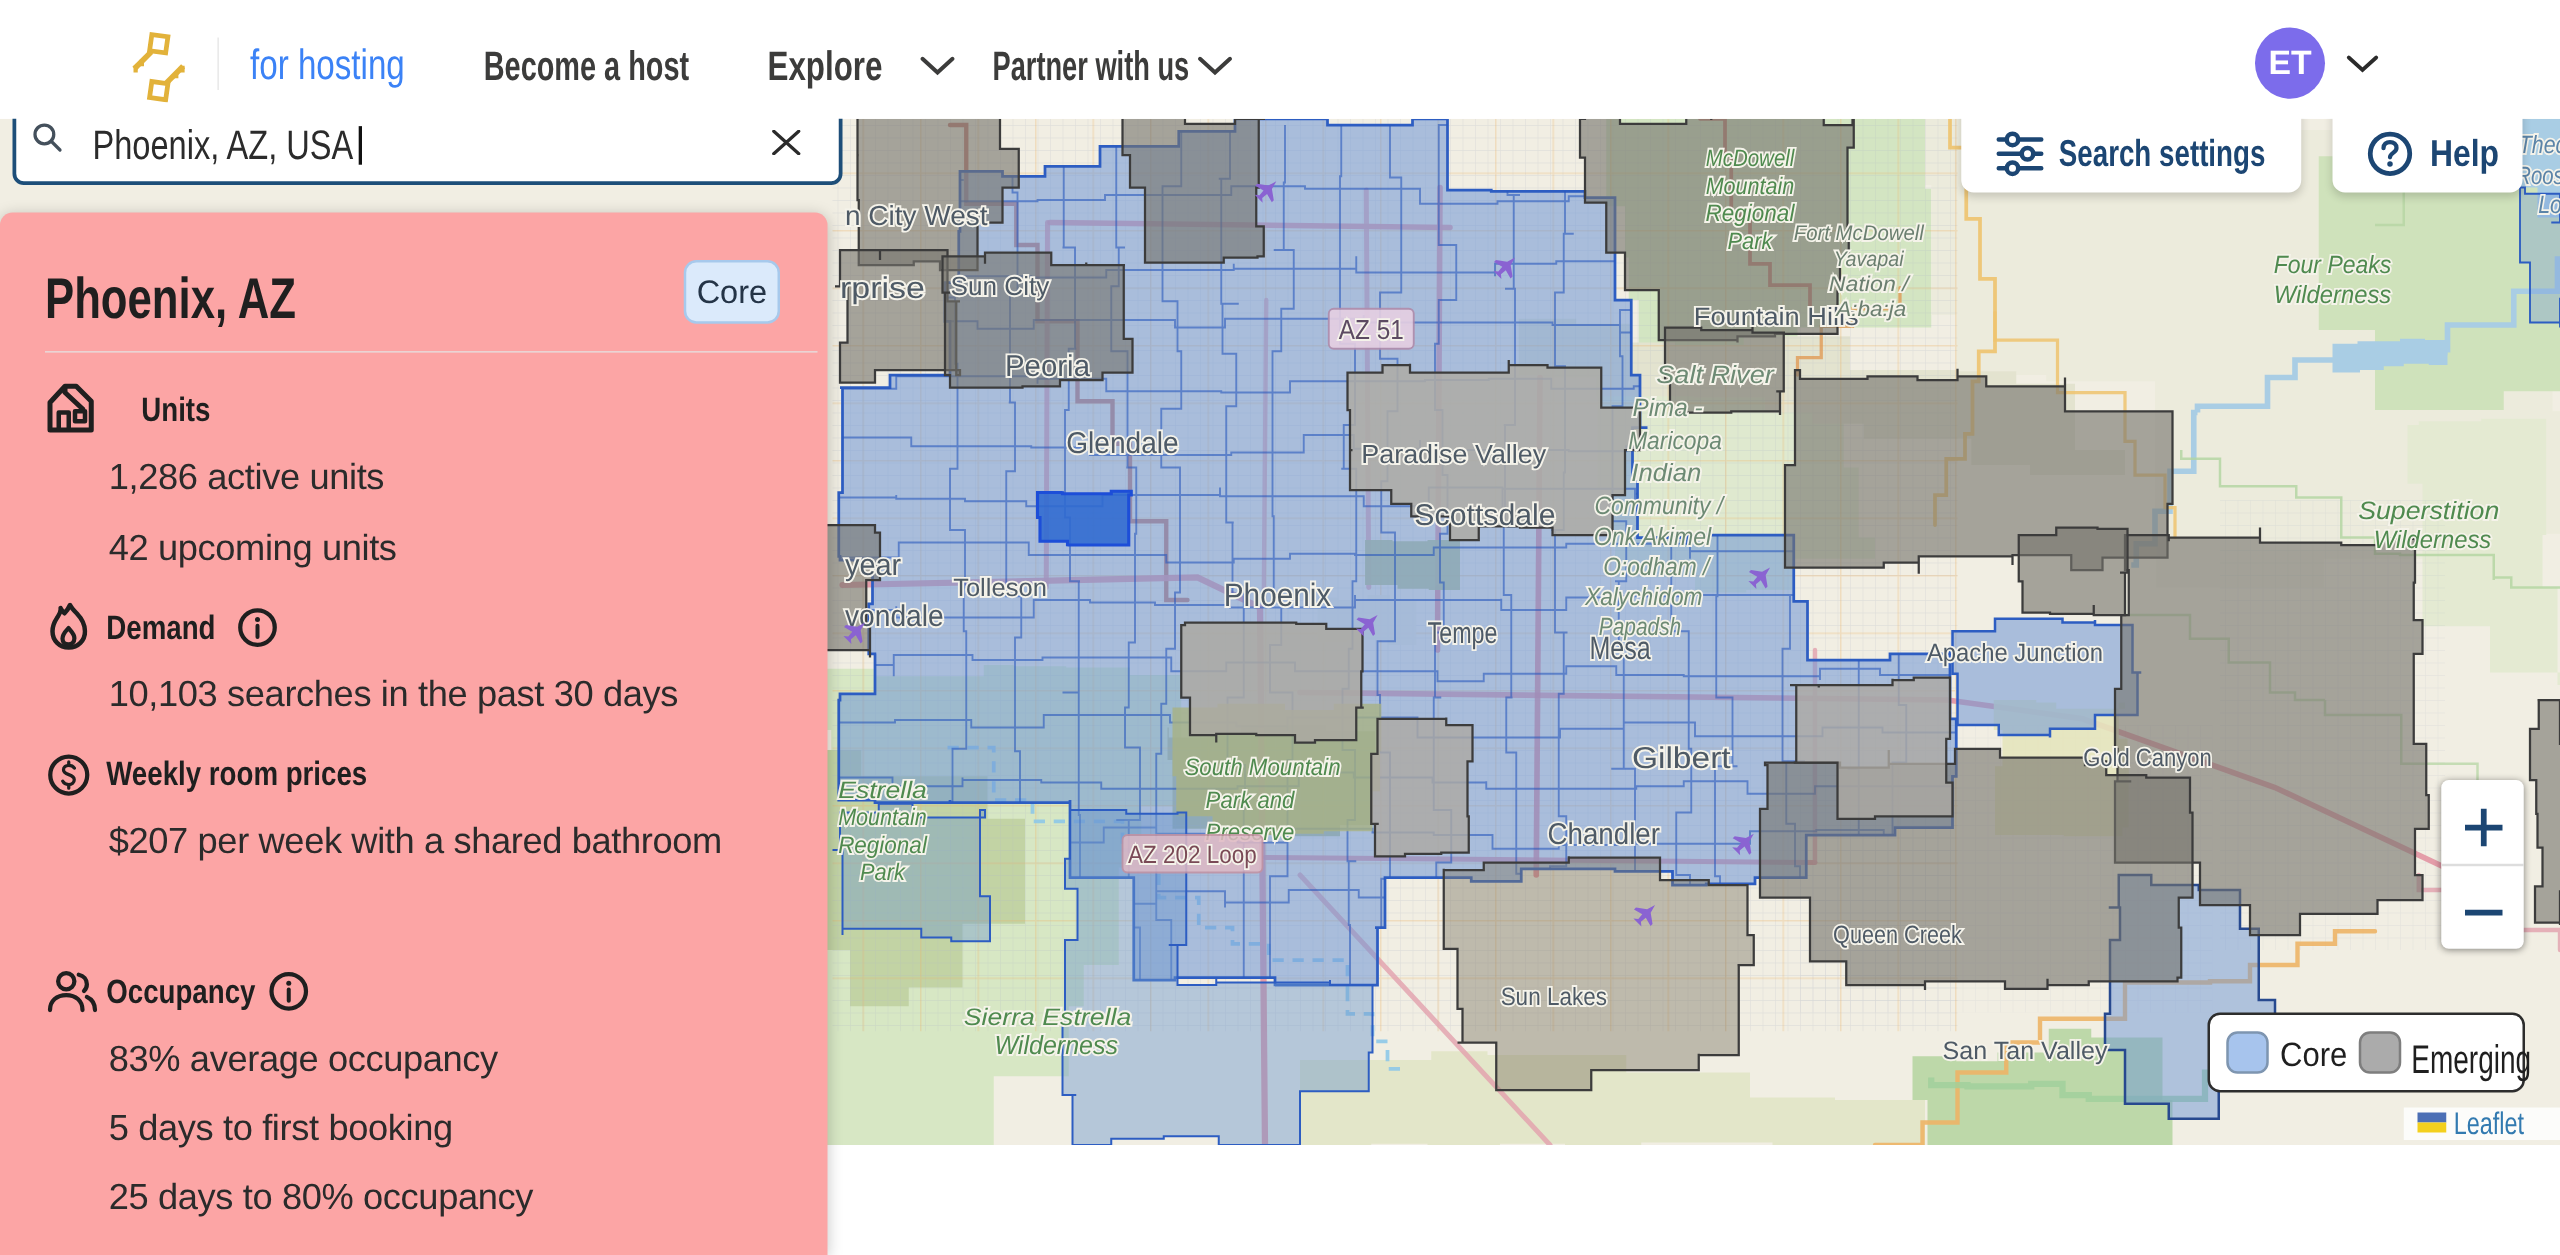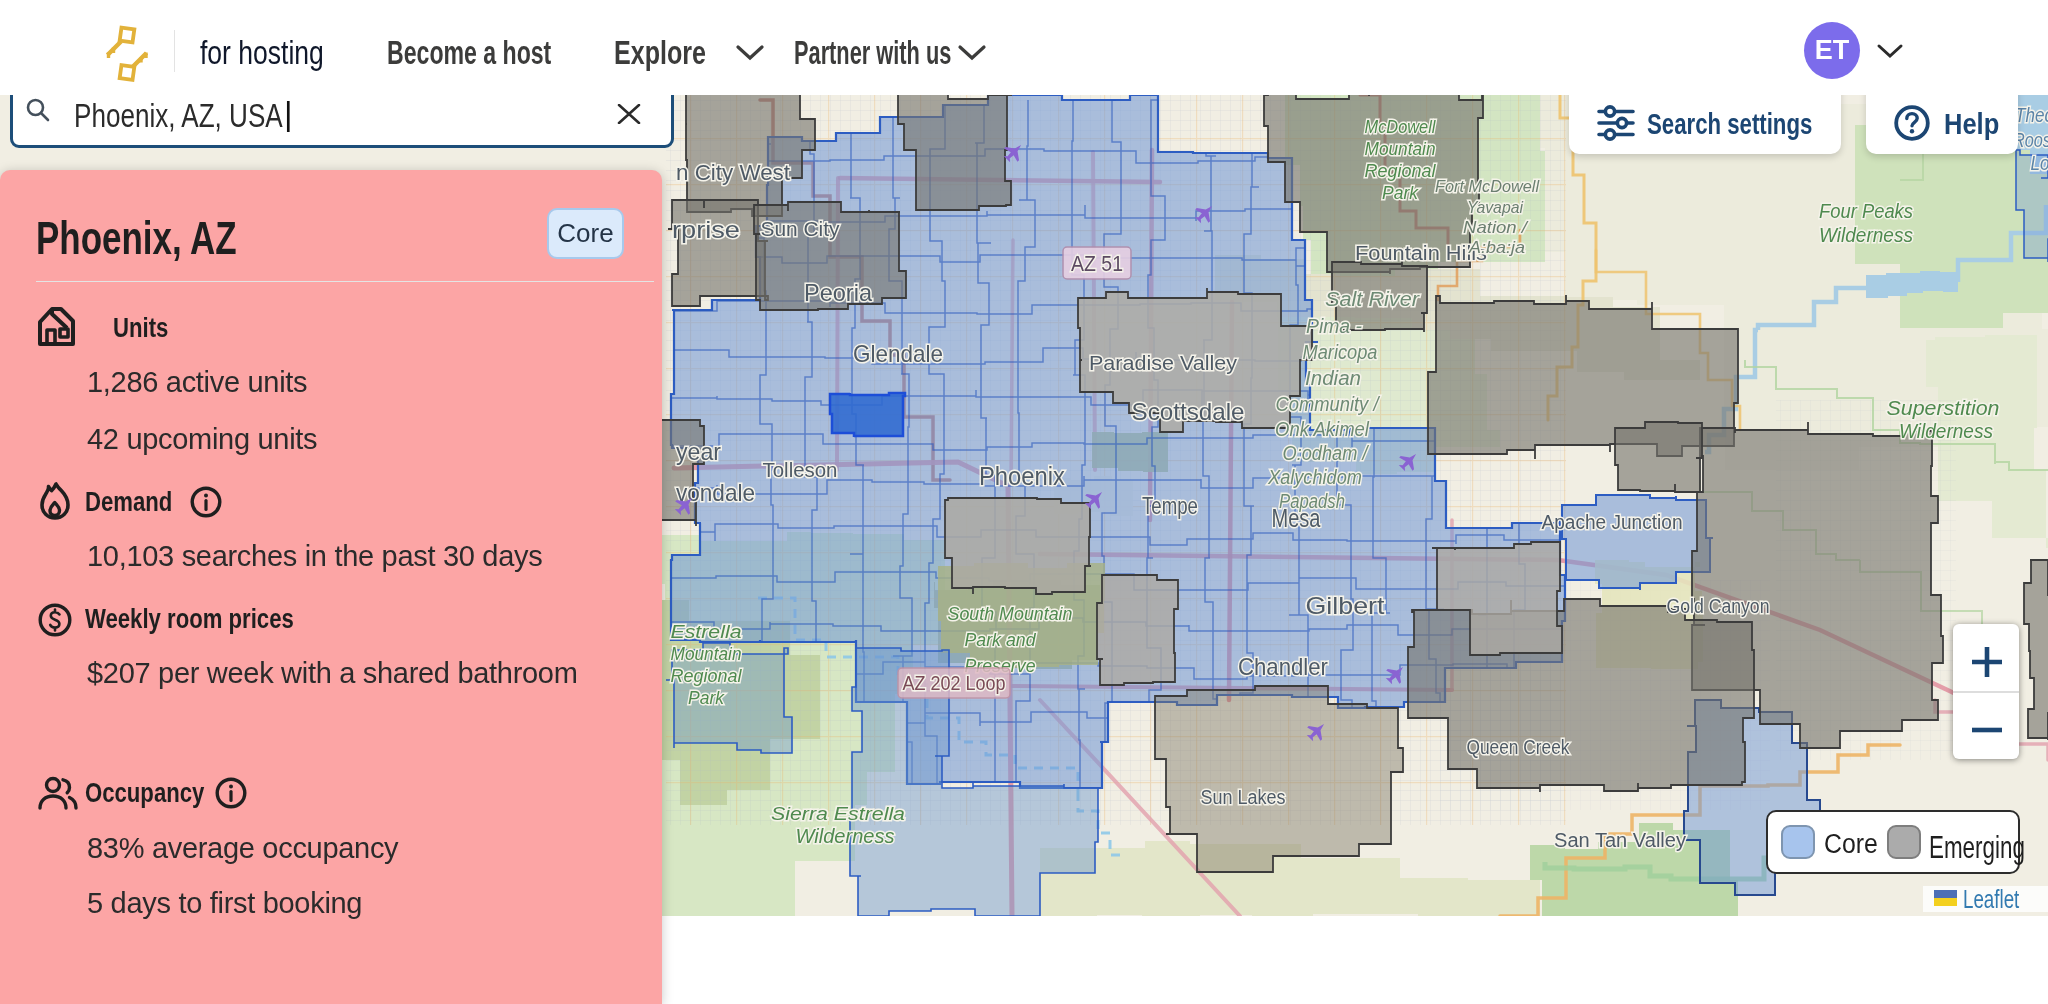--- a/index.html
+++ b/index.html
@@ -246,21 +246,21 @@
     <path d="M21 19.5 L7.5 33" stroke-width="4.5"></path>
     <path d="M8.5 30.5 L8.5 36 M13.5 25.5 L13.5 31" stroke-width="3.4"></path>
     <rect x="20.5" y="44" width="13" height="13" stroke-width="3.8" transform="rotate(8 27 50.5)"></rect>
     <path d="M33 44.5 L46.5 31" stroke-width="4.5"></path>
     <path d="M46 30.5 L46 36 M41 35.5 L41 40.5" stroke-width="3.4"></path>
   </g>
 </svg>
 
 <div class="abs" style="left:174px; top:30px; width:1px; height:42px; background:#e3e3e3; z-index:7;"></div>
 
-<div class="abs" style="left:200px; top:33px; font-size:34px; color:#0f172a; z-index:7;"><span class="sx" style="transform:scaleX(0.78);">for hosting</span></div>
+<div class="abs" style="left:200px; top:33px; font-size:34px; color:#3b82f6; z-index:7;"><span class="sx" style="transform:scaleX(0.78);">for hosting</span></div>
 
 <div class="abs" style="left:387px; top:34px; font-size:33px; font-weight:700; color:#3c3c3b; z-index:7;"><span class="sx" style="transform:scaleX(0.70);">Become a host</span></div>
 
 <div class="abs" style="left:614px; top:34px; font-size:33px; font-weight:700; color:#3c3c3b; z-index:7;"><span class="sx" style="transform:scaleX(0.76);">Explore</span></div>
 
 <svg class="abs" style="left:734px; top:44px; z-index:7;" width="32" height="18" viewBox="0 0 32 18">
     <path d="M4 3 L16 14 L28 3" fill="none" stroke="#3c3c3b" stroke-width="3.2" stroke-linecap="round"></path>
   </svg>
 
 <div class="abs" style="left:794px; top:34px; font-size:33px; font-weight:700; color:#3c3c3b; z-index:7;text-align:center;"><span class="sx" style="transform:scaleX(0.66);">Partner with us</span></div>
@@ -337,20 +337,21 @@
   <svg class="abs" style="left:215px; top:607px;" width="32" height="32" viewBox="0 0 32 32">
       <circle cx="16" cy="16" r="13.8" fill="none" stroke="#1f1f1f" stroke-width="3.4"></circle>
       <circle cx="16" cy="9.5" r="2" fill="#1f1f1f"></circle>
       <path d="M16 14.5 L16 23.5" stroke="#1f1f1f" stroke-width="3.2" stroke-linecap="round"></path>
     </svg>
 
   <div class="abs" style="left:87px; top:662px; font-size:29px; letter-spacing:-0.3px; color:#2b2b2b;">83% average occupancy</div>
 
   <div class="abs" style="left:87px; top:717px; font-size:29px; letter-spacing:-0.3px; color:#2b2b2b;">5 days to first booking</div>
 
+  <div class="abs" style="left:87px; top:772px; font-size:29px; letter-spacing:-0.3px; color:#2b2b2b;">25 days to 80% occupancy</div>
 </div>
 
 <div class="abs" style="left:1569px; top:80px; width:272px; height:74px; background:#fff; border-radius:0 0 10px 10px; box-shadow:0 3px 7px rgba(0,0,0,0.16); z-index:5;"></div>
 
 <svg class="abs" style="left:1596px; top:103px; z-index:5;" width="40" height="40" viewBox="0 0 40 40">
   <g stroke="#1c4673" stroke-width="3.6" stroke-linecap="round" fill="#fff">
     <path d="M3 8.5 H37 M3 20 H37 M3 31.5 H37"></path>
     <circle cx="14" cy="8.5" r="4.6"></circle>
     <circle cx="26" cy="20" r="4.6"></circle>
     <circle cx="14" cy="31.5" r="4.6"></circle>

